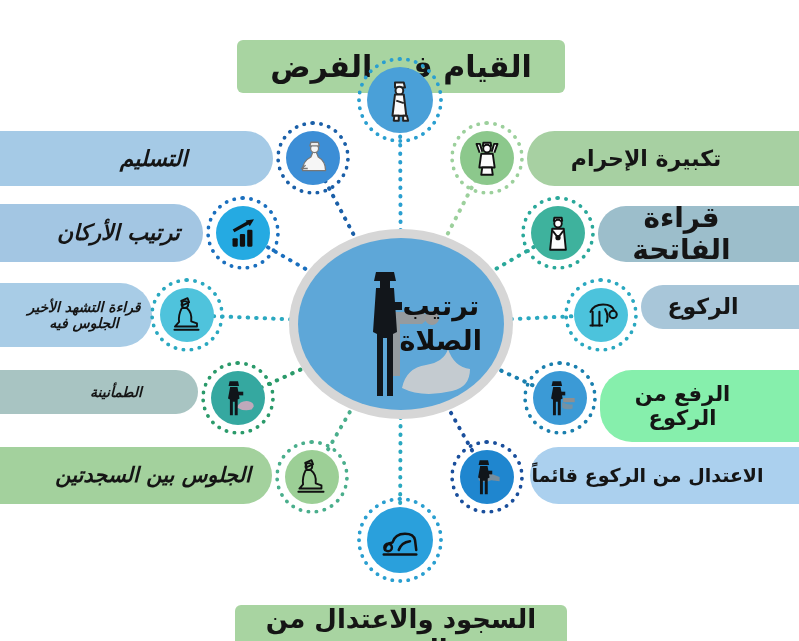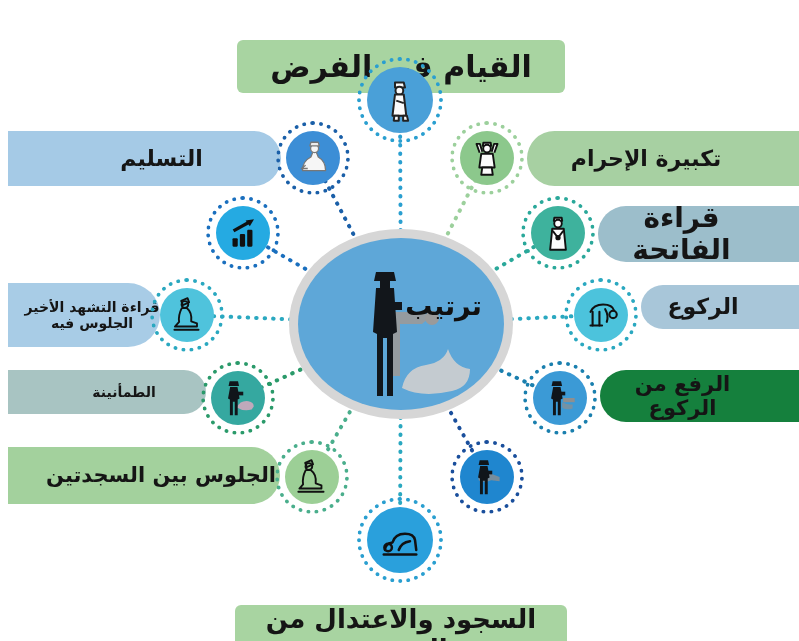--- a/index.html
+++ b/index.html
@@ -12,21 +12,21 @@
 
   
   .banner { position:absolute; z-index:2; display:flex; align-items:center; justify-content:center;
             border-radius:6px; color:#151515; font-weight:bold; text-align:center;margin-top:35px; }
   .banner.top { left:237px; top:5px; width:328px; height:53px; font-size:30px; }
   .banner.bottom { left:235px; top:570px; width:332px; height:57px; font-size:26px; }
 
   
   .bar { position:absolute; z-index:2; display:flex; align-items:center; justify-content:center;
          color:#151515; font-weight:bold; text-align:center; line-height:1.15; }
-  .bar.left-side  { left:8px; border-radius:0 32px 32px 0; padding-left:34px; }
+  .bar.left-side  { left:0; border-radius:0 32px 32px 0; padding-left:34px;font-style:italic; }
   .bar.right-side { right:0; border-radius:32px 0 0 32px; padding-right:34px; }
 
   
   .node { position:absolute; z-index:3; width:74px; height:74px; transform:translate(-50%,-50%); }
   .node.big { width:86px; height:86px; }
   .node .ring { position:absolute; inset:0; border:4px dotted #2a9fd0; border-radius:50%; }
   .node .disc { position:absolute; inset:10px; border-radius:50%; display:flex; align-items:center; justify-content:center; }
   .node svg { width:42px; height:42px; }
   .node.big svg { width:50px; height:50px; }
 
@@ -63,41 +63,47 @@
   <div class="banner top" style="background-color: rgb(168, 212, 161);">
     <span>القيام في الفرض</span>
   </div>
   <div class="banner bottom" style="background-color: rgb(168, 212, 161); align-items: center;">
     <span>السجود والاعتدال من السجود</span>
   </div>
 
   <div class="bar left-side" style="top: 131px; height: 55px; width: 273px; font-size: 22px; background-color: rgb(165, 202, 230);">
     <span>التسليم</span>
   </div>
+  <div class="bar left-side" style="top: 204px; height: 58px; width: 203px; font-size: 22px; background-color: rgb(163, 198, 227);">
+    <span>ترتيب الأركان</span>
+  </div>
   <div class="bar left-side" style="top: 283px; height: 64px; width: 152px; font-size: 14px; padding-left: 16px; background-color: rgb(168, 204, 230);">
     <span>قراءة التشهد الأخير الجلوس فيه</span>
   </div>
   <div class="bar left-side" style="top: 370px; height: 44px; width: 198px; font-size: 14px; background-color: rgb(168, 196, 194);">
     <span>الطمأنينة</span>
   </div>
   <div class="bar left-side" style="top: 447px; height: 57px; width: 272px; font-size: 21px; background-color: rgb(163, 209, 157);">
     <span>الجلوس بين السجدتين</span>
   </div>
 
   <div class="bar right-side" style="top: 131px; height: 55px; width: 272px; font-size: 22px; background-color: rgb(167, 208, 162);">
     <span>تكبيرة الإحرام</span>
   </div>
   <div class="bar right-side" style="top: 206px; height: 56px; width: 201px; font-size: 28px; background-color: rgb(156, 190, 203);">
     <span>قراءة الفاتحة</span>
   </div>
   <div class="bar right-side" style="top: 285px; height: 44px; width: 158px; font-size: 22px; background-color: rgb(168, 198, 217);">
     <span>الركوع</span>
   </div>
-  <div class="bar right-side" style="top: 370px; height: 52px; width: 199px; font-size: 21px; background-color: #15803d;">
+  <div class="bar right-side" style="top: 370px; height: 72px; width: 199px; font-size: 21px; background-color: #86efac;">
     <span>الرفع من الركوع</span>
+  </div>
+  <div class="bar right-side" style="top: 447px; height: 57px; width: 269px; font-size: 19px; background-color: rgb(171, 208, 238);">
+    <span>الاعتدال من الركوع قائماً</span>
   </div>
 
   <div class="node big" style="left:400px;top:100px;">
     <span class="ring" style="border-color: rgb(42, 159, 208);"></span>
     <span class="disc" style="background-color: rgb(74, 160, 216);">
       <svg viewBox="0 0 40 40">
         <g fill="#fbfbfb" stroke="#222" stroke-width="1.6" stroke-linejoin="round">
           <path d="M16 6 h7 l1 4 h-8 z"></path>
           <circle cx="19.5" cy="12.5" r="3.1"></circle>
           <path d="M16 15.5 h7 l2 17 h-11 z"></path>
@@ -267,17 +273,18 @@
 
         <g fill="#12161b">
           <path d="M70 26 h18 l2 9 h-22 z"></path>
           <path d="M74 35 h10 v7 h-10 z"></path>
           <path d="M70 42 h18 l3 44 -4 2 v62 h-6 v-58 h-4 v58 h-6 v-62 l-4 -2 z"></path>
           <path d="M87 56 h9 v8 h-9 z"></path>
         </g>
       </svg>
       <div class="center-title">
         <div>ترتيب</div>
+        <div>الصلاة</div>
       </div>
     </div>
   </div>
 
 </div>
 
 </body></html>

